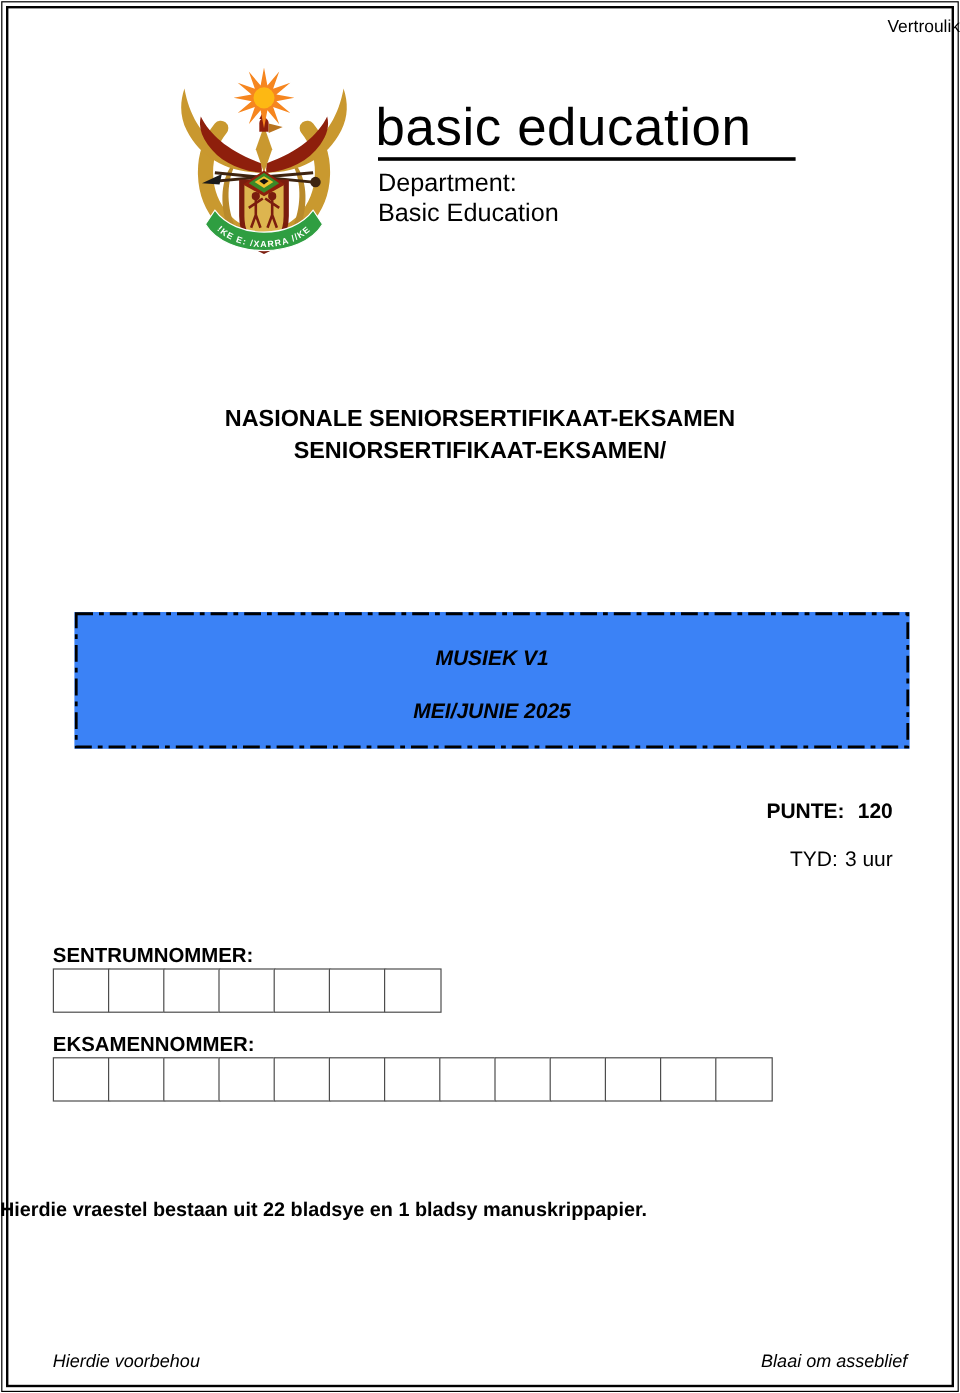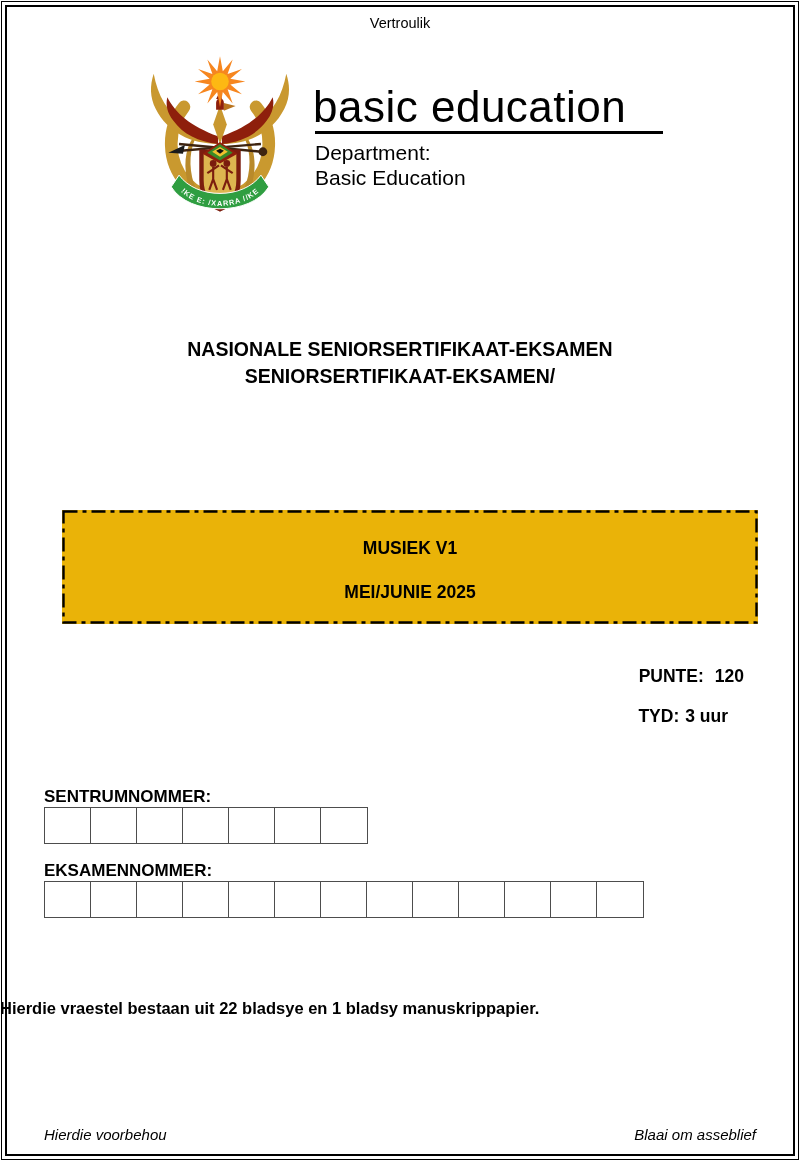--- a/index.html
+++ b/index.html
@@ -3,41 +3,41 @@
 <meta charset="utf-8">
 <style>
   html,body { margin:0; padding:0; background:#fff; }
   #page {
     position:relative; width:800px; height:1161px; background:#fff;
     font-family:"Liberation Sans", sans-serif; color:#000; overflow:hidden;
   }
   .frame-outer { position:absolute; inset:1px; border:1.5px solid #000; pointer-events:none; }
   .frame-inner { position:absolute; inset:5px; border:2px solid #000; pointer-events:none; }
 
-  .confidential { position:absolute; top:15px; left:0; right:0; text-align:center; font-size:14.5px; }
+  .confidential { position:absolute; top:15px; left:0; right:0; text-align:right; font-size:14.5px; }
 
   .emblem { position:absolute; left:142px; top:52px; width:156px; height:180px; }
 
   .wordmark { position:absolute; left:313px; top:82px; font-size:44px; font-weight:400; letter-spacing:0.5px; }
   .wordmark-rule { position:absolute; left:315px; top:131px; width:348px; height:2.5px; background:#000; }
   .dept-block { position:absolute; left:315px; top:140px; font-size:21px; line-height:25px; }
   .dept-block span { display:block; }
   .dept-country { font-weight:bold; }
 
   .main-title { position:absolute; top:336px; left:0; right:0; text-align:center;
     font-weight:bold; font-size:19.5px; line-height:27px; }
 
-  .subject-box { position:absolute; left:62px; top:510px; width:696px; height:114px; background:#eab308; }
+  .subject-box { position:absolute; left:62px; top:510px; width:696px; height:114px; background:#3b82f6;font-style:italic; }
   .subject-box svg.dashrect { position:absolute; inset:0; width:100%; height:100%; }
   .subject-line1 { position:absolute; top:28px; left:0; right:0; text-align:center; font-weight:bold; font-size:17.5px; }
   .subject-line2 { position:absolute; top:72px; left:0; right:0; text-align:center; font-weight:bold; font-size:17.5px; }
 
   .marks-line { position:absolute; top:666px; right:56px; font-weight:bold; font-size:17.5px; }
   .marks-line .val { margin-left:11px; }
-  .time-line  { position:absolute; top:706px; right:72px; font-weight:bold; font-size:17.5px; }
+  .time-line  { position:absolute; top:706px; right:56px; font-weight:normal; font-size:17.5px; }
   .time-line .val { margin-left:6px; }
 
   .centre-label { position:absolute; left:44px; top:787px; font-weight:bold; font-size:17px; }
   .centre-grid  { position:absolute; left:44px; top:807px; display:flex; }
   .exam-label   { position:absolute; left:44px; top:861px; font-weight:bold; font-size:17px; }
   .exam-grid    { position:absolute; left:44px; top:881px; display:flex; }
   .cell { width:45.5px; height:35px; border:1.5px solid #4d4d4d; margin-left:-1.5px; background:#fff; }
   .cell:first-child { margin-left:0; }
 
   .note { position:absolute; top:999px; left:0; right:0; font-weight:bold; font-size:16.5px; }

